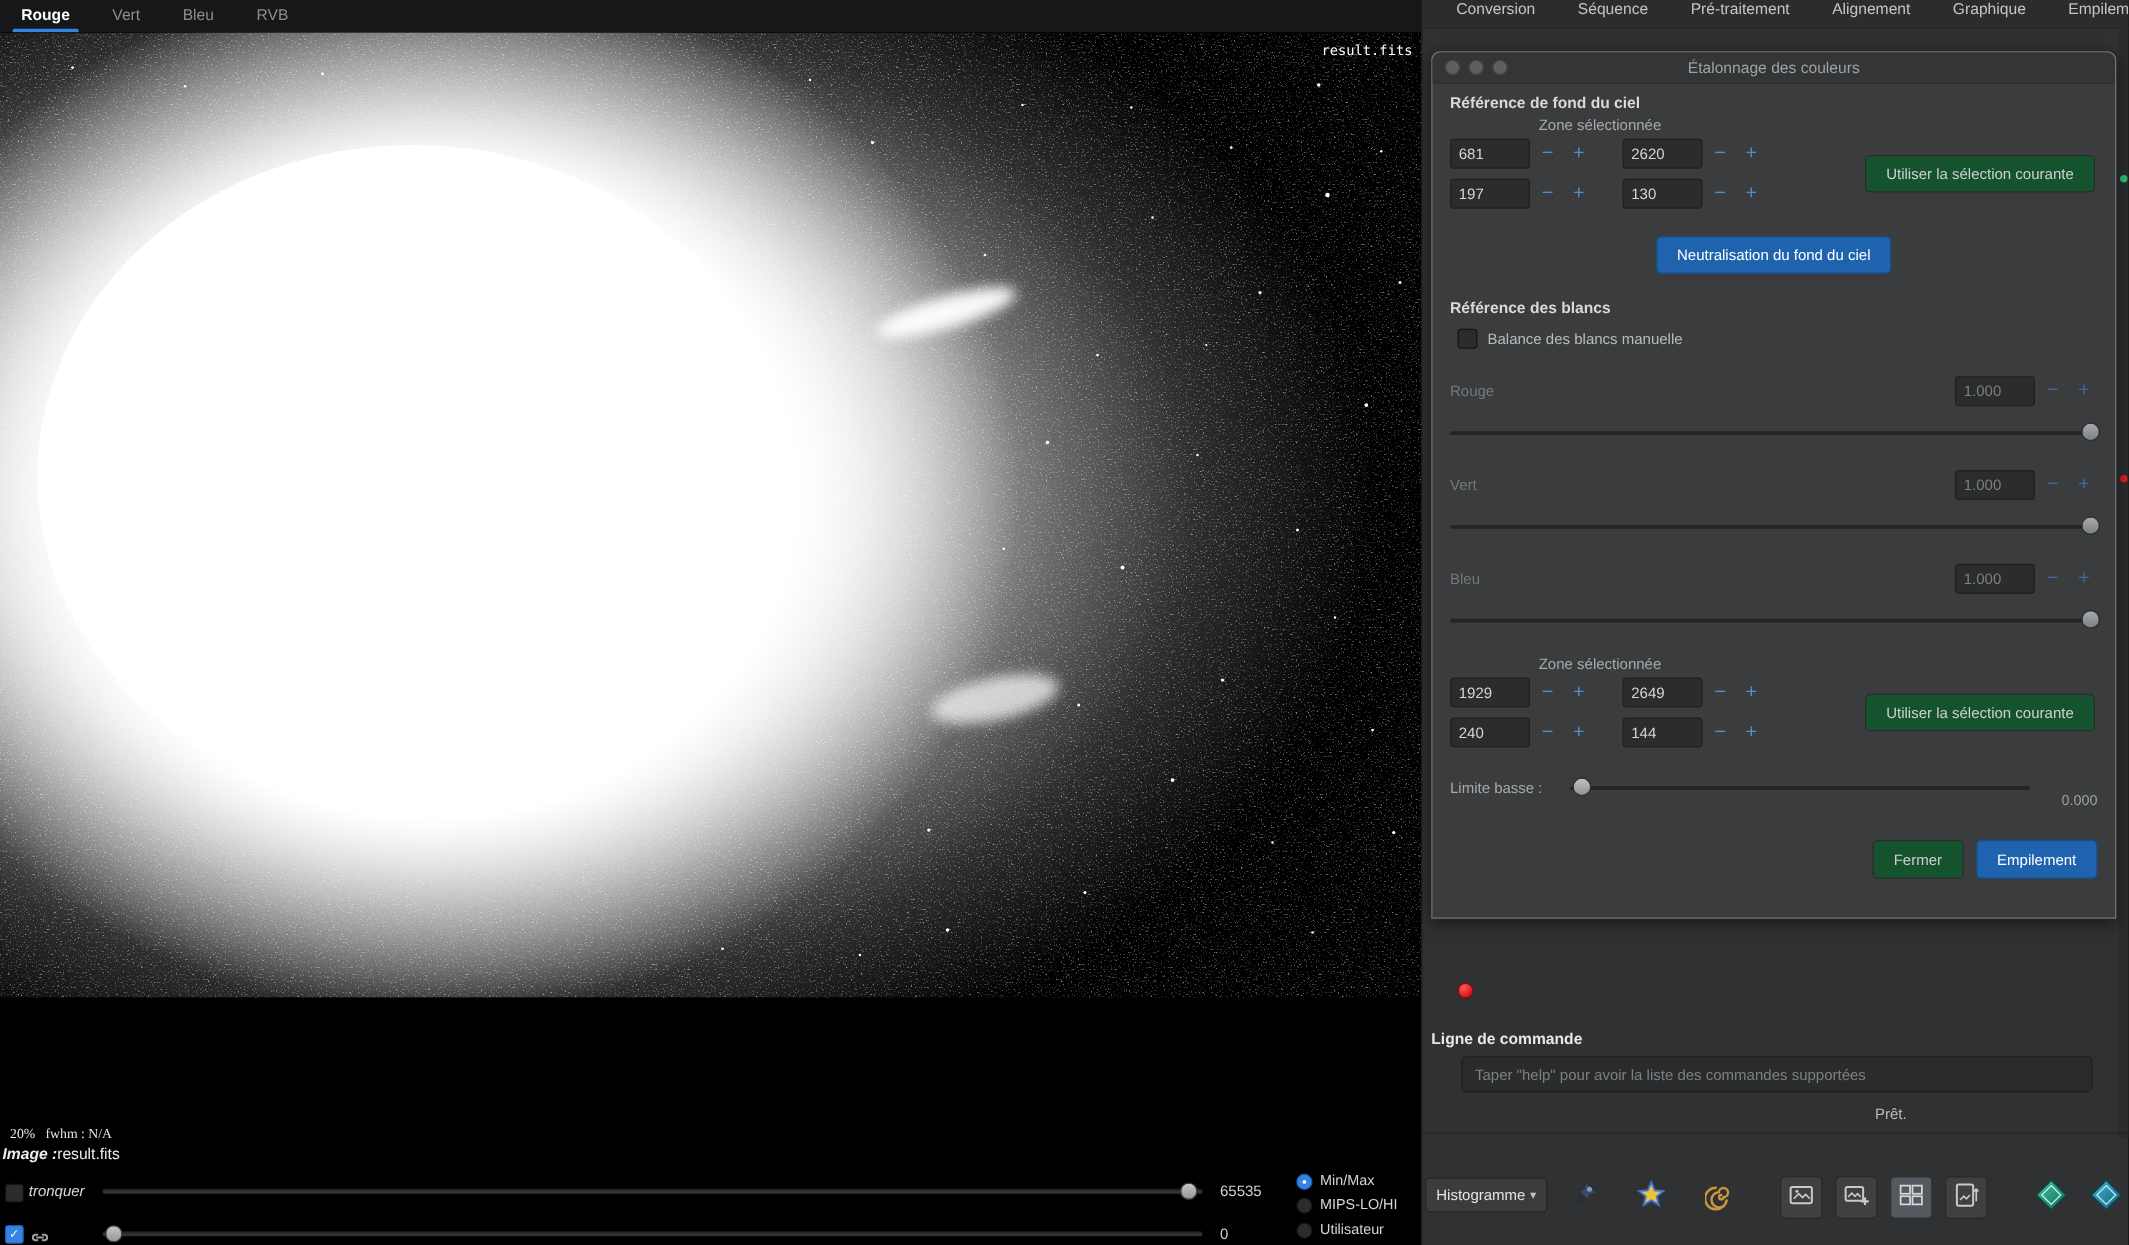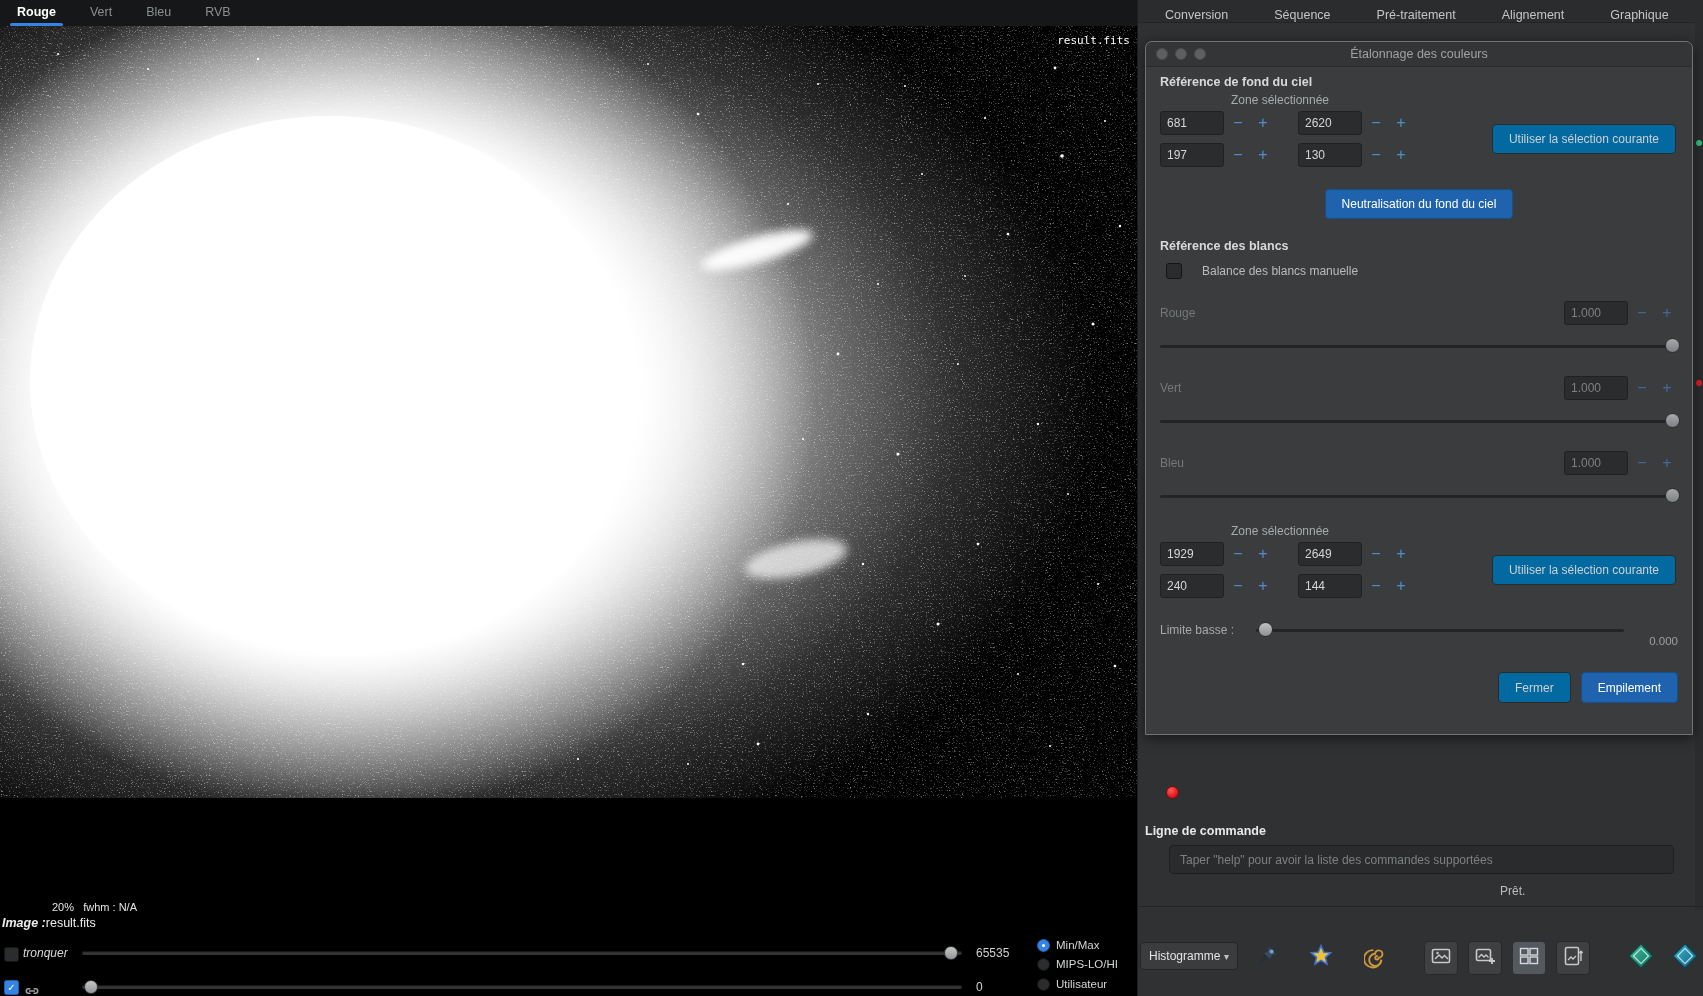--- a/index.html
+++ b/index.html
@@ -6,62 +6,62 @@
   .app{position:relative;width:1703px;height:996px;background:#000;overflow:hidden;
        font-family:"Liberation Sans",sans-serif;color:#ddd;-webkit-font-smoothing:antialiased;}
   
   .tabbar{position:absolute;left:0;top:0;width:1137px;height:26px;background:#161718;display:flex;align-items:flex-end;}
   .tab{padding:0 17px;font-size:12.5px;color:#8b8e90;height:26px;line-height:25px;position:relative;cursor:pointer;}
   .tab.active{color:#fff;font-weight:bold;}
   .tab.active::after{content:"";position:absolute;left:10px;right:10px;bottom:0;height:3px;background:#3584e4;border-radius:2px;}
   .canvas{position:absolute;left:0;top:26px;width:1137px;height:772px;background:#000;}
   .canvas svg{display:block;}
   .overlay-filename{position:absolute;right:7px;top:8px;font-family:"DejaVu Sans Mono",monospace;font-size:11px;color:#fff;}
-  .status-mono{position:absolute;left:8px;top:901px;font-family:Liberation Sans, sans-serif;font-size:11px;color:#e4e4e4;white-space:pre;margin-left:44px;}
+  .status-mono{position:absolute;left:8px;top:901px;font-family:Liberation Serif, serif;font-size:11px;color:#e4e4e4;white-space:pre;}
   .image-label{position:absolute;left:2px;top:916px;font-size:12.5px;color:#ececec;}
   .image-label .pfx{font-style:italic;font-weight:bold;}
   
   .cb{position:absolute;width:13px;height:13px;background:#2b2c2d;border:1px solid #141414;border-radius:2.5px;cursor:pointer;}
   .cb.checked{background:#3584e4;border-color:#1b5fae;color:#fff;font-size:10px;line-height:13px;text-align:center;}
   .small-label{position:absolute;font-size:12px;color:#d8dadb;}
   .track{position:absolute;height:4px;background:#333435;border-radius:2px;box-shadow:inset 0 1px 1px rgba(0,0,0,.6);}
   .handle{position:absolute;width:14px;height:14px;border-radius:50%;background:linear-gradient(#c6c7c8,#939596);border:1px solid #3a3b3c;cursor:pointer;box-sizing:border-box;}
   .slider-val{position:absolute;font-size:12px;color:#cfd1d2;}
   .radio{position:absolute;width:13px;height:13px;border-radius:50%;background:#2b2c2d;border:1px solid #141414;cursor:pointer;box-sizing:border-box;}
   .radio.sel{background:#3584e4;border-color:#1b5fae;}
   .radio.sel::after{content:"";position:absolute;left:4px;top:4px;width:3px;height:3px;border-radius:50%;background:#fff;}
   .radio-label{position:absolute;font-size:11.5px;color:#d3d5d6;}
   
   .rightpanel{position:absolute;left:1137px;top:0;width:566px;height:996px;background:#303132;border-left:1px solid #1d1e1f;box-sizing:border-box;}
-  .menubar{height:22px;background:#2b2c2d;border-bottom:1px solid #232425;display:flex;align-items:flex-end;gap:46px;
+  .menubar{height:22px;background:#2b2c2d;border-bottom:1px solid #232425;display:flex;align-items:flex-start;gap:34px;
            padding-left:27px;font-size:12.5px;color:#c3c5c7;overflow:hidden;white-space:nowrap;}
   .menubar span{cursor:pointer;}
   .right-strip{position:absolute;right:0;top:22px;bottom:86px;width:8px;background:#2b2c2d;}
   .dot{position:absolute;width:6px;height:6px;border-radius:50%;}
   
   .dialog{position:absolute;left:7px;top:41px;width:548px;height:694px;background:#3a3c3d;border:1px solid #737373;
           border-radius:7px 7px 0 0;box-shadow:0 3px 14px rgba(0,0,0,.55);box-sizing:border-box;}
   .titlebar{height:24px;background:#333536;border-radius:7px 7px 0 0;border-bottom:1px solid #2a2b2c;position:relative;}
   .tl{position:absolute;top:6px;width:12px;height:12px;border-radius:50%;background:#5d5f60;border:1px solid #4a4c4d;cursor:pointer;box-sizing:border-box;}
   .dlg-title{position:absolute;left:0;right:0;top:0;height:24px;line-height:24px;text-align:center;font-size:12.5px;color:#9fa2a4;}
   .dlg-body{padding:8px 14px 0 14px;position:relative;height:646px;box-sizing:border-box;}
   .dlg-h{font-size:12.5px;font-weight:bold;color:#d7d9da;}
   .zone-label{width:240px;text-align:center;font-size:12px;color:#a8abad;margin:4px 0 4px 0;}
   .zone-inner{position:relative;}
   .spin-row{display:flex;gap:24px;margin-bottom:8px;}
   .spin{display:flex;align-items:center;gap:3px;}
   .spin input{width:50px;height:22px;background:#2b2c2d;border:1px solid #1f2021;border-radius:3px;color:#d4d6d7;
               font-size:12px;padding:0 6px;font-family:"Liberation Sans",sans-serif;}
   .sbtn{width:22px;height:24px;color:#4f8fd0;font-size:16px;display:flex;align-items:center;justify-content:center;cursor:pointer;user-select:none;}
-  .gtk-btn{height:30px;padding:0 16px;background:#0369a1;border:1px solid #2a2b2c;border-radius:4px;color:#ced0d1;
+  .gtk-btn{height:30px;padding:0 16px;background:#14532d;border:1px solid #2a2b2c;border-radius:4px;color:#ced0d1;
            font-size:12px;font-family:"Liberation Sans",sans-serif;cursor:pointer;}
   .use-btn{position:absolute;right:2px;top:50%;transform:translateY(-50%);}
   .blue-btn{background:#1f63ae;border-color:#174f8d;color:#fff;}
   .neutral-btn{display:block;margin:22px auto 0 auto;}
-  .chk-row{display:flex;align-items:center;gap:20px;margin:10px 0 0 6px;}
+  .chk-row{display:flex;align-items:center;gap:8px;margin:10px 0 0 6px;}
   .chk-row .cb2{width:14px;height:14px;background:#2b2c2d;border:1px solid #151515;border-radius:3px;cursor:pointer;}
   .chk-row span{font-size:12px;color:#b9bcbe;}
   .ch-head{display:flex;align-items:center;justify-content:space-between;margin-top:22px;}
   .ch-head .ch-label{font-size:12px;color:#75787a;}
   .ch-head .spin input{color:#7d8082;}
   .ch-head .sbtn{color:#41699e;}
   .ch-slider{position:relative;height:16px;margin-top:13px;}
   .ch-track{position:absolute;left:0;right:0;top:7px;height:3px;background:#232425;border-radius:2px;}
   .ch-handle{position:absolute;right:-2px;top:0;width:15px;height:15px;border-radius:50%;
              background:linear-gradient(#a7a9ab,#7e8183);border:1px solid #2e2f30;box-sizing:border-box;cursor:pointer;}

